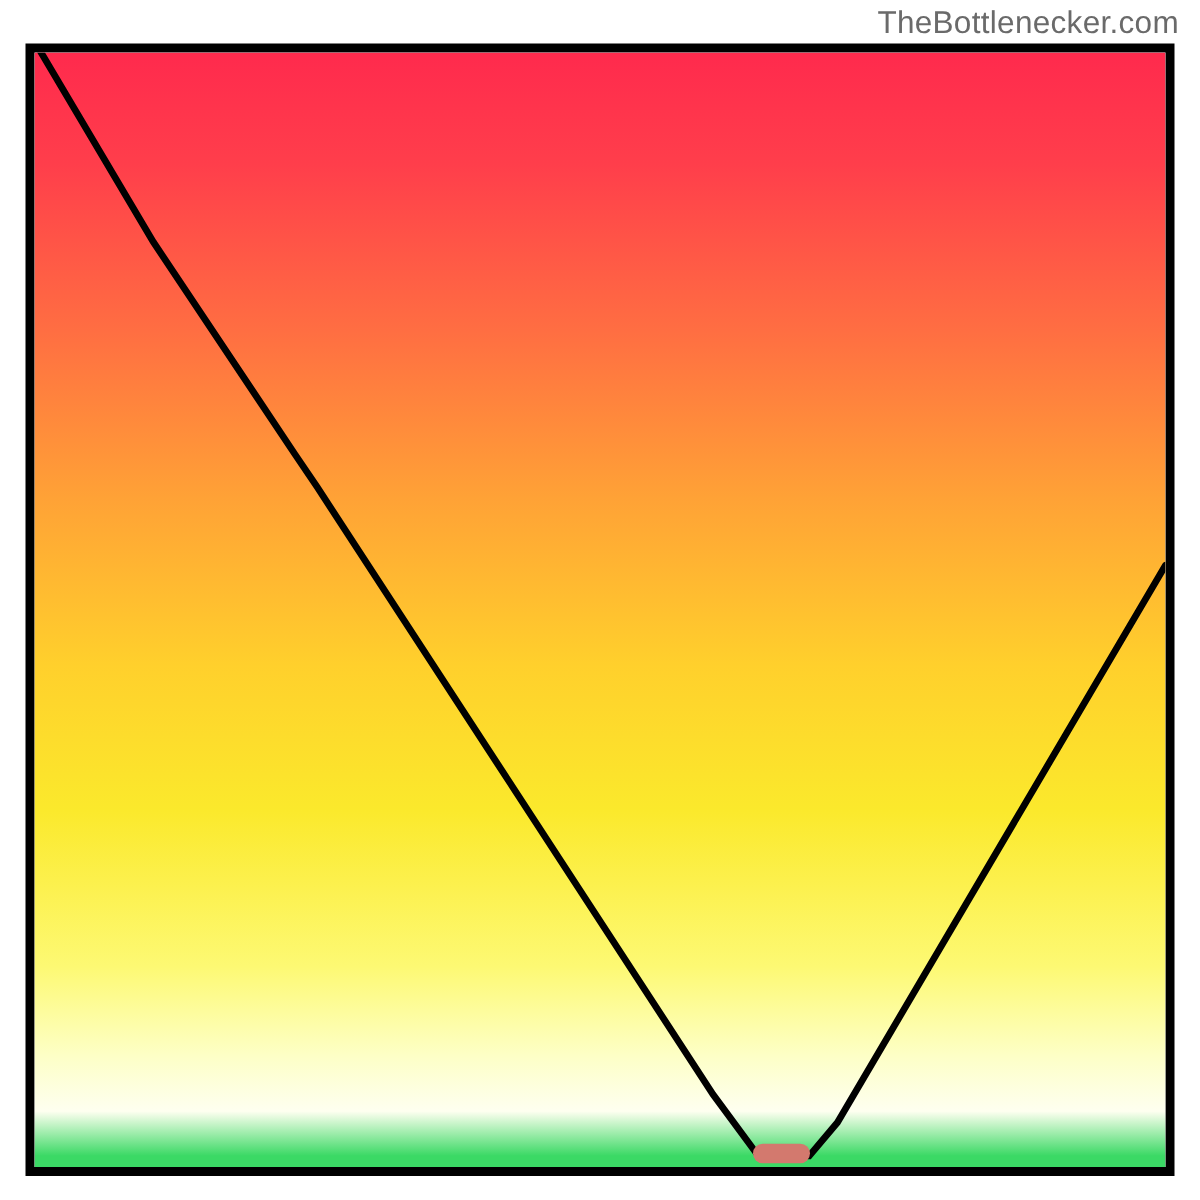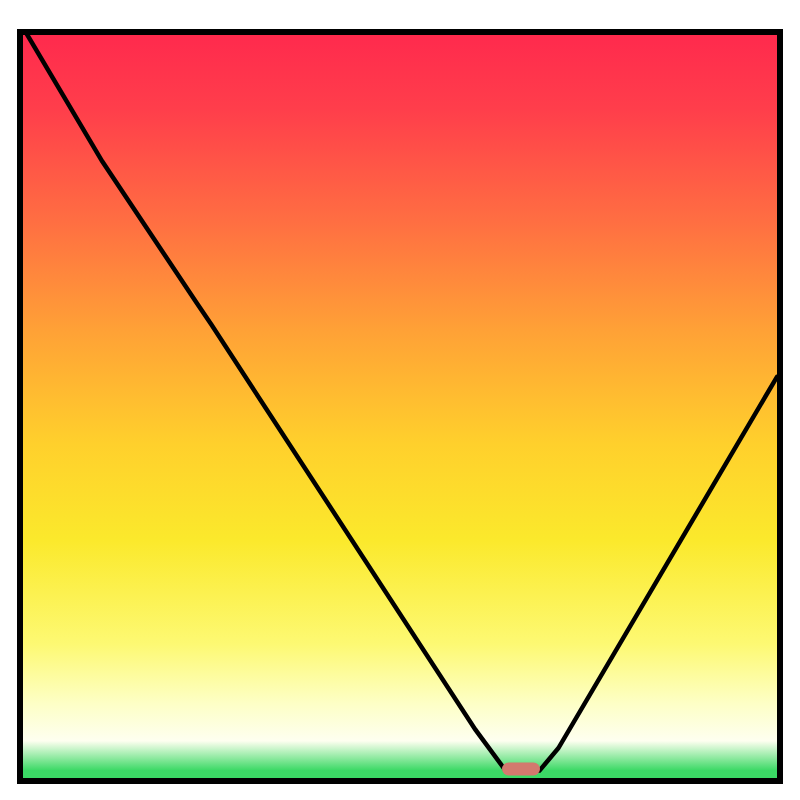--- a/index.html
+++ b/index.html
@@ -52,20 +52,21 @@
     height: 13px;
     border-radius: 7px;
     background: #d3796e;
     transform: translate(-50%, -50%);
   }
 </style>
 </head>
 <body>
 
 <div class="container">
+  <div class="watermark">TheBottlenecker.com</div>
 
   <div class="plot-area">
     <div class="gradient"></div>
 
     <svg class="curve" viewBox="0 0 754 743" preserveAspectRatio="none">
       <path fill="none" stroke="#000" stroke-width="4.5" stroke-linecap="round" d="M0.0 -7.4 L79.2 126.3 L173.4 267.5 L188.5 289.8 L452.4 694.7 L482.6 735.6 L516.5 735.6 L535.3 713.3 L754.0 341.8"></path>
     </svg>
 
     <div class="marker" style="left:497.6px;top:734.1px;"></div>
   </div>

